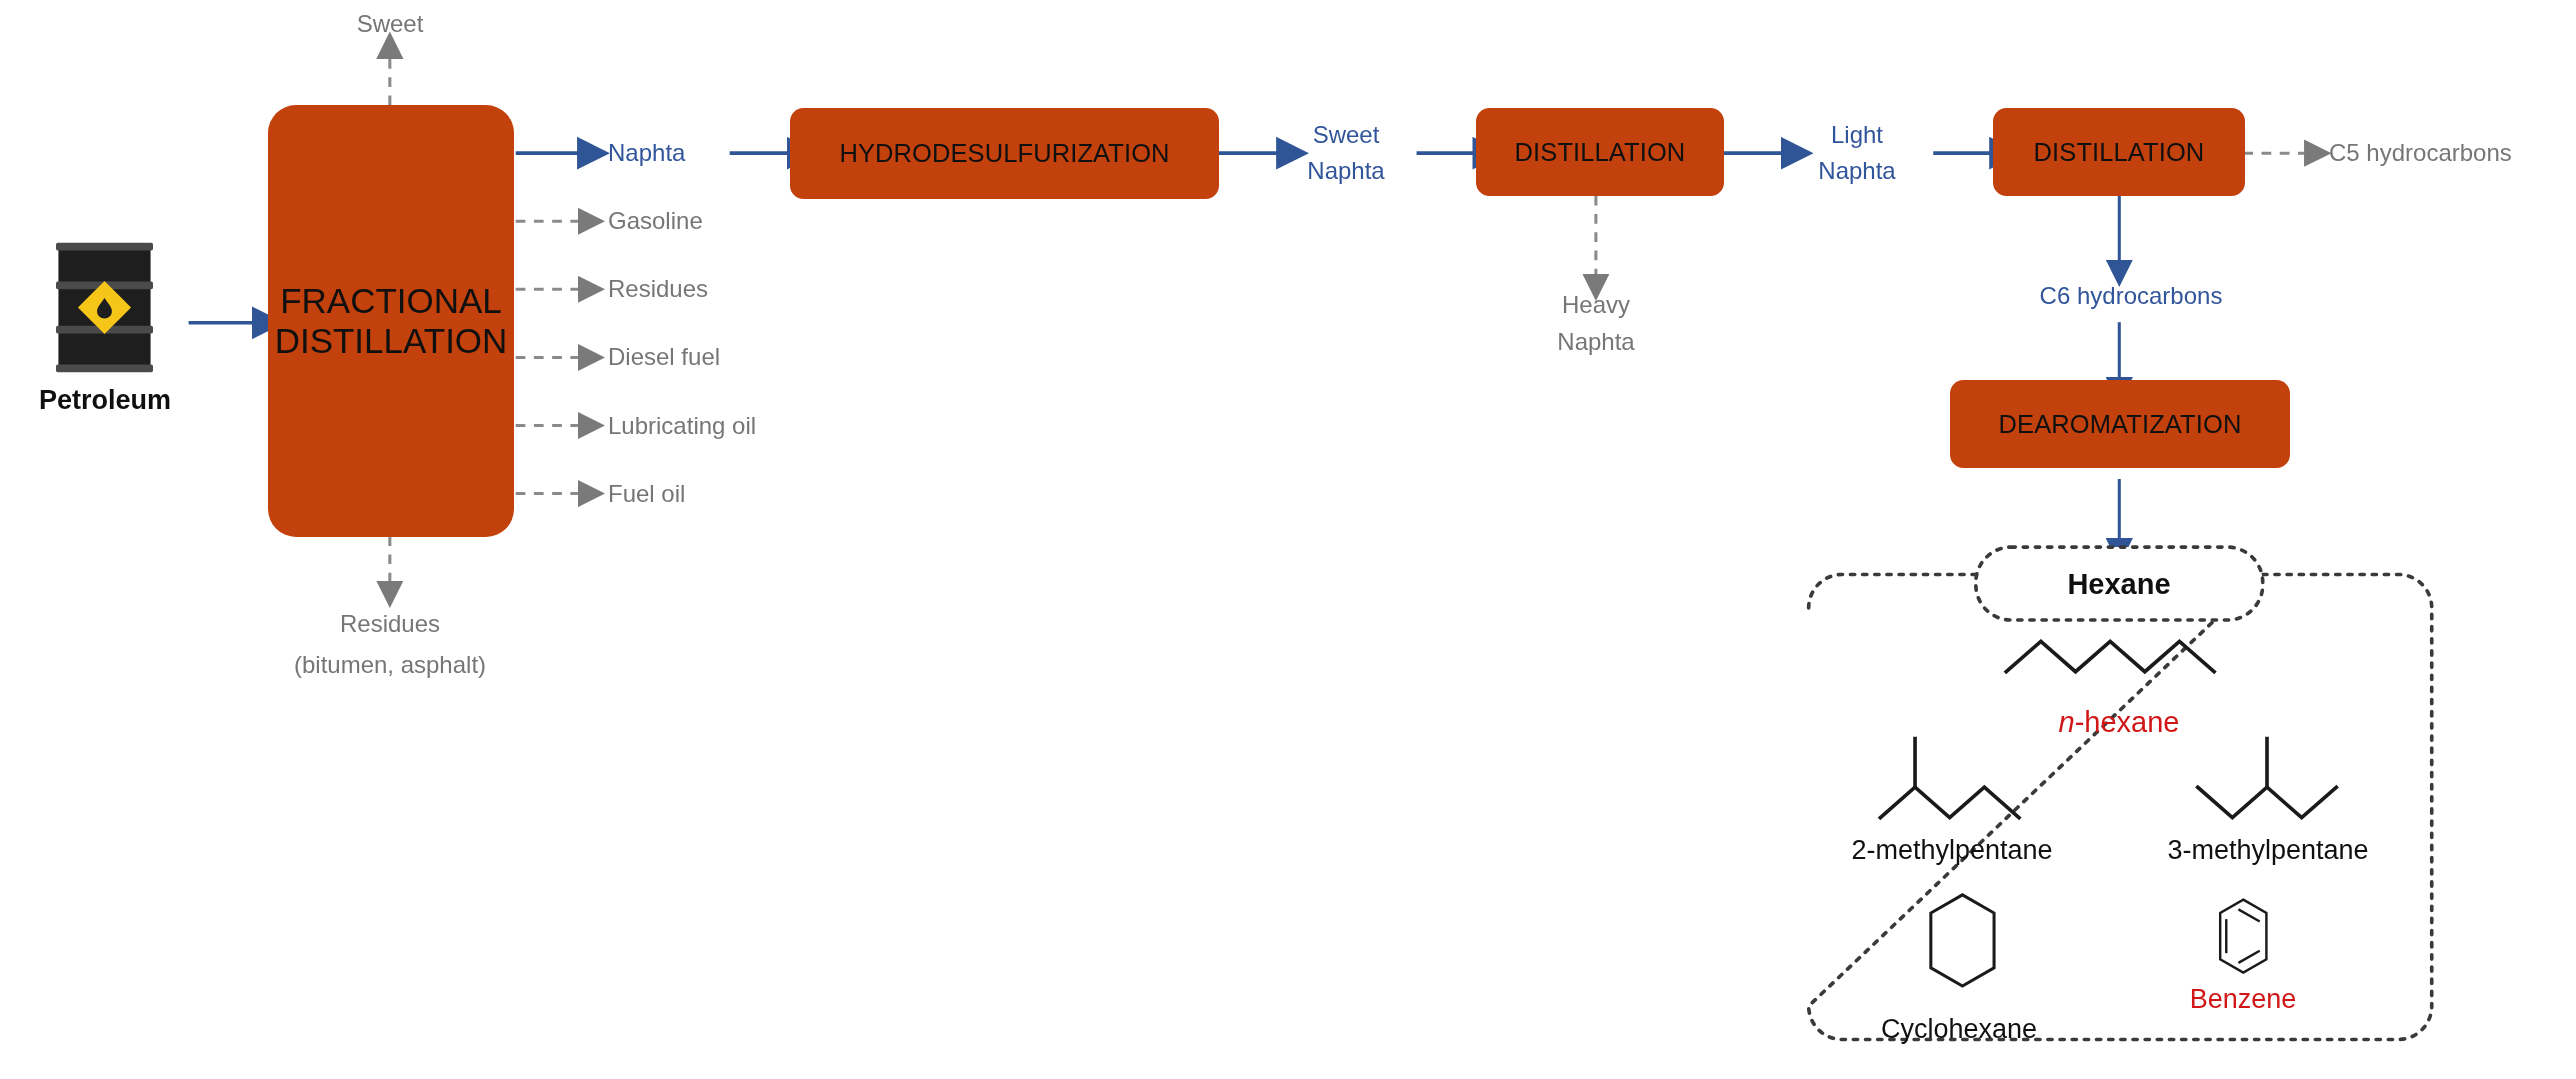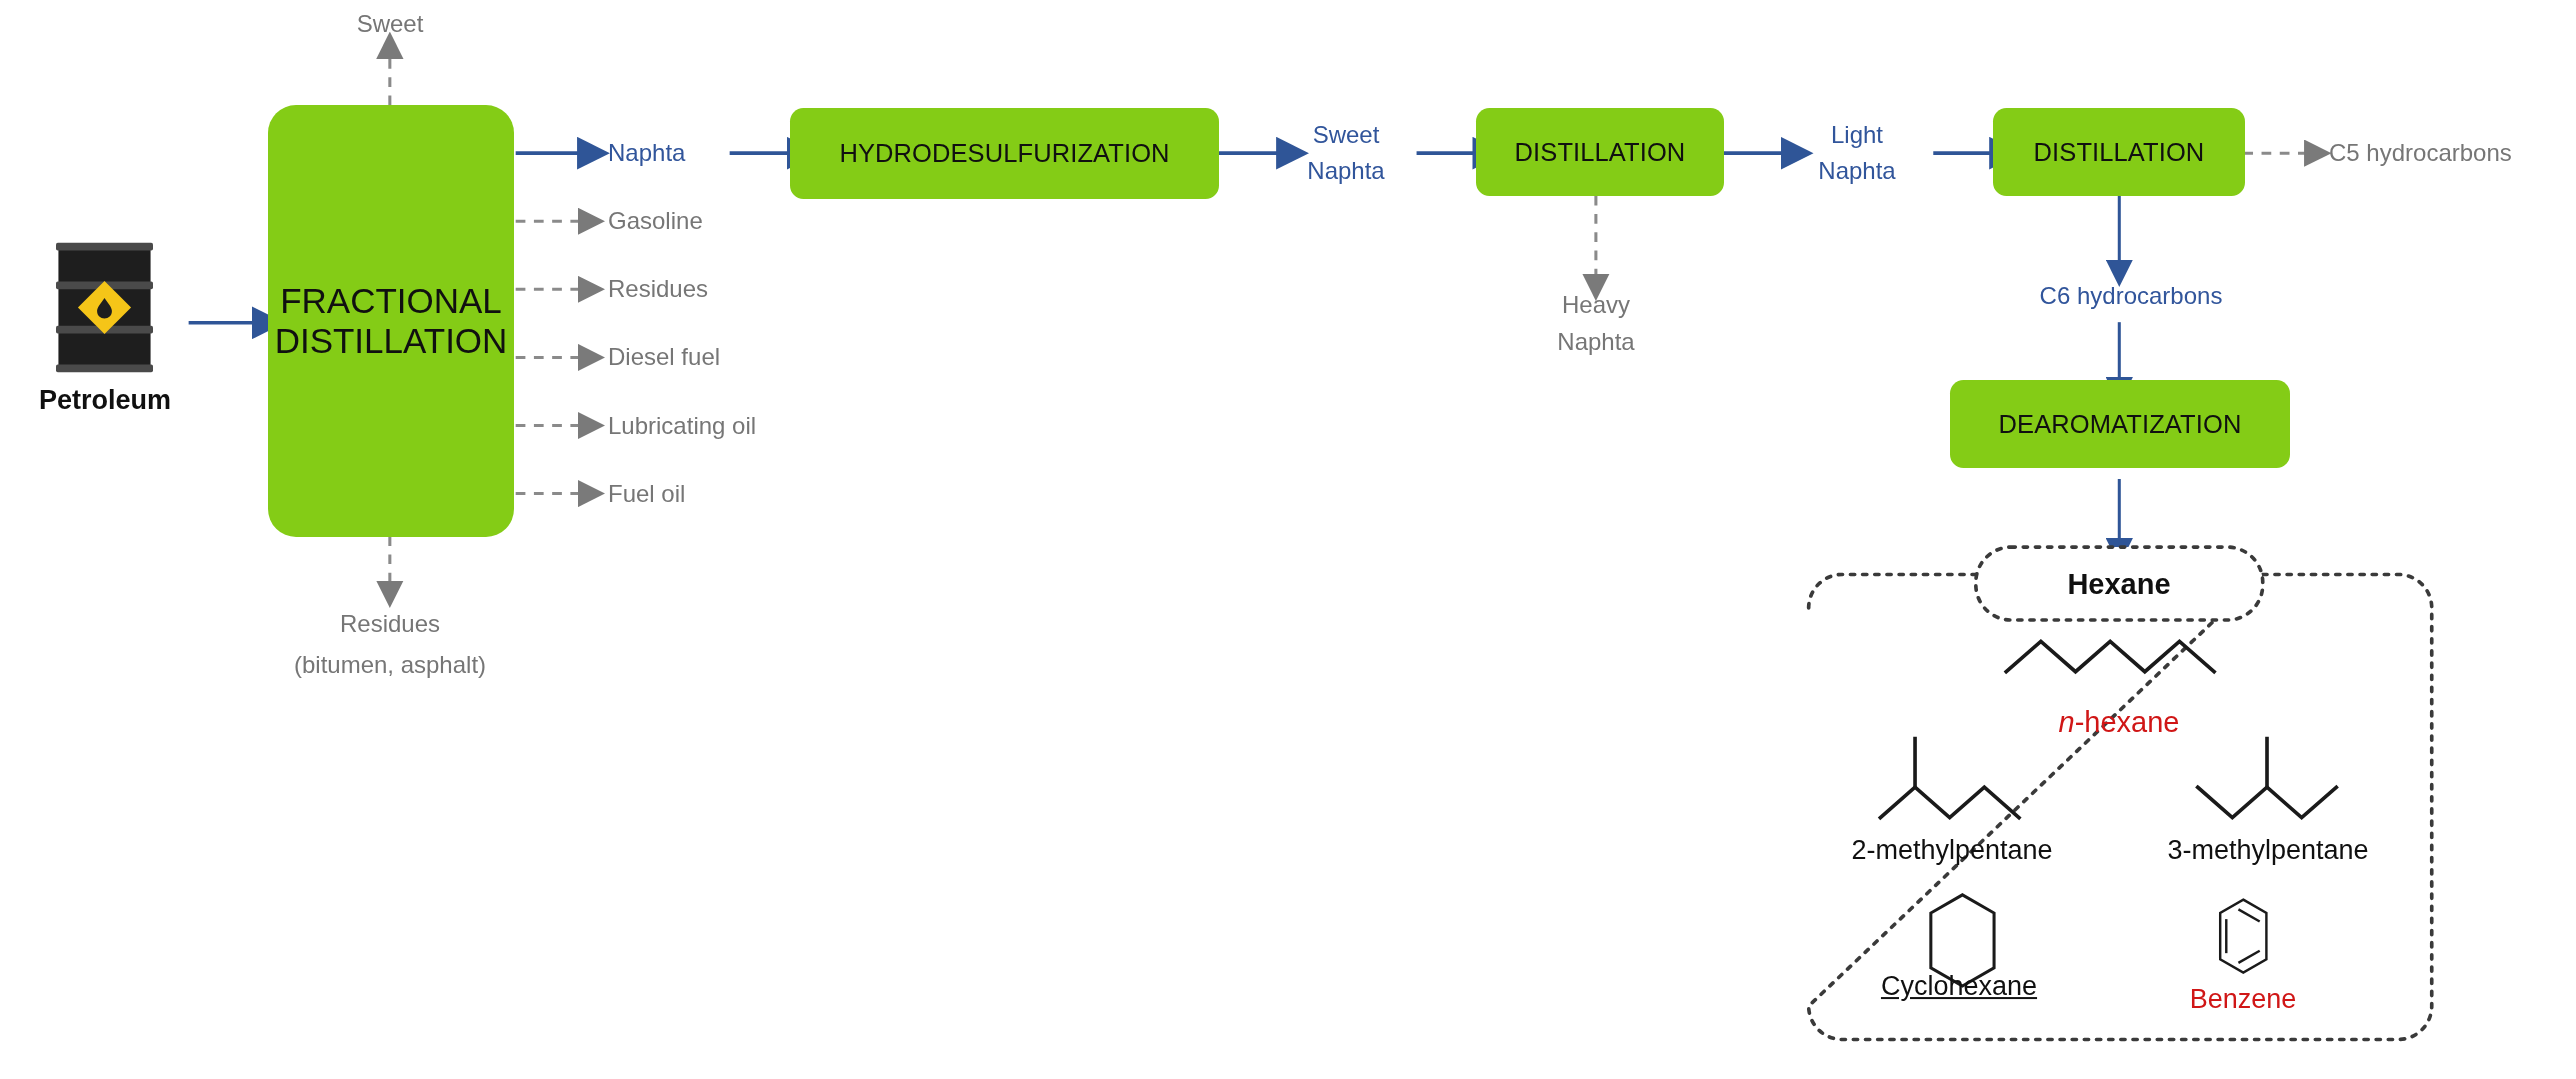--- a/index.html
+++ b/index.html
@@ -19,21 +19,21 @@
   .fs-fraction{font-size:24px;}
   .fs-box{font-size:25.5px;letter-spacing:0.1px;}
   .fs-boxbig{font-size:35px;}
   .fs-stream{font-size:24px;}
   .fs-petro{font-size:27px;font-weight:bold;}
   .fs-hexane{font-size:29px;font-weight:bold;}
   .fs-mol{font-size:27px;}
   .fs-nhex{font-size:29px;}
   .ital{font-style:italic;}
 
-  .pbox{position:absolute;background:#84cc16;display:flex;align-items:center;
+  .pbox{position:absolute;background:#c2410c;display:flex;align-items:center;
         justify-content:center;text-align:center;color:#101010;}
 
   .barrel{position:absolute;}
 </style>
 </head>
 <body>
 
 <div id="stage">
 
   <svg class="layer" viewBox="0 0 4237 1775">
@@ -226,18 +226,18 @@
   <div class="lbl ctr fs-stream t-blue" style="left:2119px;top:296px;margin-left:12px;">C6 hydrocarbons</div>
 
   <div class="lbl ctr fs-hexane t-black" style="left:2119px;top:584px;">Hexane</div>
 
   <div class="lbl ctr fs-nhex t-red" style="left:2119px;top:722px;"><span class="ital">n</span><span>-hexane</span></div>
 
   <div class="lbl ctr fs-mol t-black" style="left:1952px;top:851px;">2-methylpentane</div>
 
   <div class="lbl ctr fs-mol t-black" style="left:2268px;top:851px;">3-methylpentane</div>
 
-  <div class="lbl ctr fs-mol t-black" style="left:1959px;top:987px;text-decoration:underline;">Cyclohexane</div>
+  <div class="lbl ctr fs-mol t-black" style="left:1959px;top:1030px;">Cyclohexane</div>
 
   <div class="lbl ctr fs-mol t-red" style="left:2243px;top:1000px;">Benzene</div>
 
 </div>
 
 
 </body></html>

